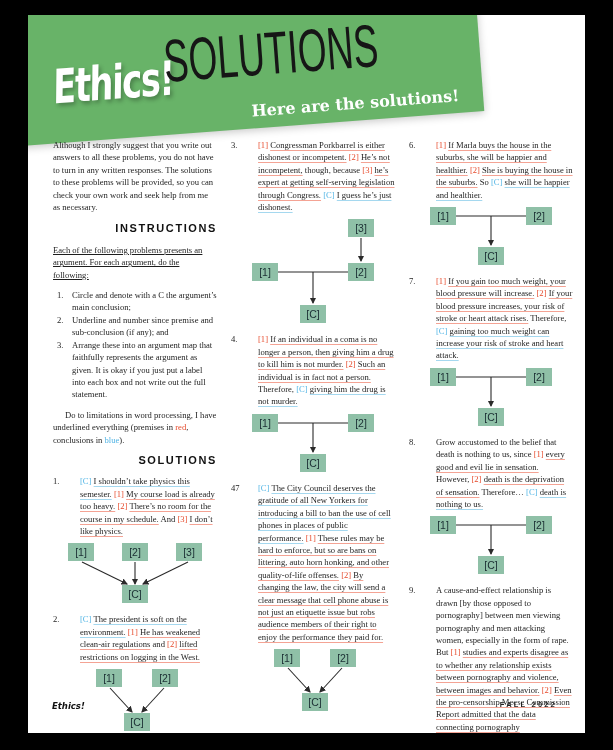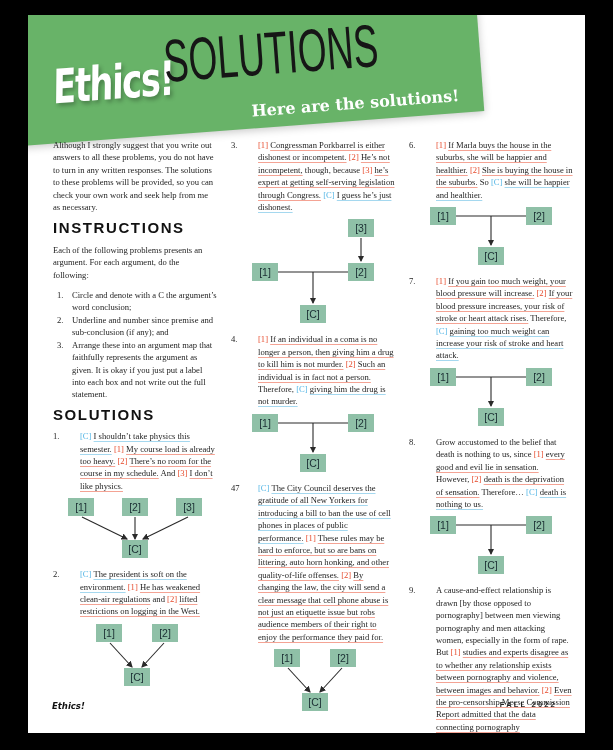--- a/index.html
+++ b/index.html
@@ -38,25 +38,25 @@
   }
   
   .content{
     position:absolute;left:0;right:0;top:124px;bottom:24px;
     display:flex;gap:14px;padding:0 12px 0 25px;
   }
   .col{flex:1;min-width:0;color:#1e1e1e;font-size:8.6px;line-height:12.4px;}
   p{margin:0;}
   .intro{margin-bottom:9px;}
   .chead{
-    margin:8px 0 9px;text-align:left;
+    margin:8px 0 9px;text-align:right;
     font-family:"Liberation Sans",sans-serif;font-weight:bold;
-    font-size:15px;letter-spacing:1.6px;color:#111;
-  }
-  .lead{margin-bottom:8px;}
+    font-size:11px;letter-spacing:1.6px;color:#111;
+  }
+  .lead{margin-bottom:8px;text-decoration:underline;}
   .ilist{margin:0 0 8px 4px;}
   .iitem{display:flex;align-items:flex-start;}
   .inum{flex:none;width:15px;}
   .itext{flex:1;}
   .note{text-indent:12px;margin-bottom:2px;}
   .prob{display:flex;align-items:flex-start;margin-bottom:3px;}
   .pnum{flex:none;width:27px;}
   .ptext{flex:1;}
   
   .seg-plain{color:#1e1e1e;}
@@ -104,31 +104,32 @@
 
   <div class="content">
 
     <div class="col">
       <p class="intro">Although I strongly suggest that you write out answers to all these problems, you do not have to turn in any written responses. The solutions to these problems will be provided, so you can check your own work and seek help from me as necessary.</p>
       <h3 class="chead">INSTRUCTIONS</h3>
       <p class="lead">Each of the following problems presents an argument. For each argument, do the following:</p>
       <div class="ilist">
         <div class="iitem">
           <span class="inum">1.</span>
-          <span class="itext">Circle and denote with a C the argument’s word conclusion;</span>
+          <span class="itext">Circle and denote with a C the argument’s main conclusion;</span>
         </div>
         <div class="iitem">
           <span class="inum">2.</span>
           <span class="itext">Underline and number since premise and sub-conclusion (if any); and</span>
         </div>
         <div class="iitem">
           <span class="inum">3.</span>
           <span class="itext">Arrange these into an argument map that faithfully represents the argument as given. It is okay if you just put a label into each box and not write out the full statement.</span>
         </div>
       </div>
+      <p class="note"><span class="seg-plain">Do to limitations in word processing, I have underlined everything (premises in </span><span class="seg-plabel">red</span><span class="seg-plain">, conclusions in </span><span class="seg-clabel">blue</span><span class="seg-plain">).</span></p>
       <h3 class="chead">SOLUTIONS</h3>
 
       <div class="prob">
         <span class="pnum">1.</span>
         <span class="ptext"><span class="seg-clabel">[C] </span><span class="seg-conc">I shouldn’t take physics this semester.</span><span class="seg-plain"> </span><span class="seg-plabel">[1] </span><span class="seg-prem">My course load is already too heavy.</span><span class="seg-plain"> </span><span class="seg-plabel">[2] </span><span class="seg-prem">There’s no room for the course in my schedule.</span><span class="seg-plain"> And </span><span class="seg-plabel">[3] </span><span class="seg-prem">I don’t like physics.</span></span>
       </div>
       <div class="map" style="width: 150px; height: 60px;">
           <svg width="150" height="60">
             <defs>
               <marker id="arr0" markerWidth="7" markerHeight="7" refX="5" refY="3" orient="auto">

